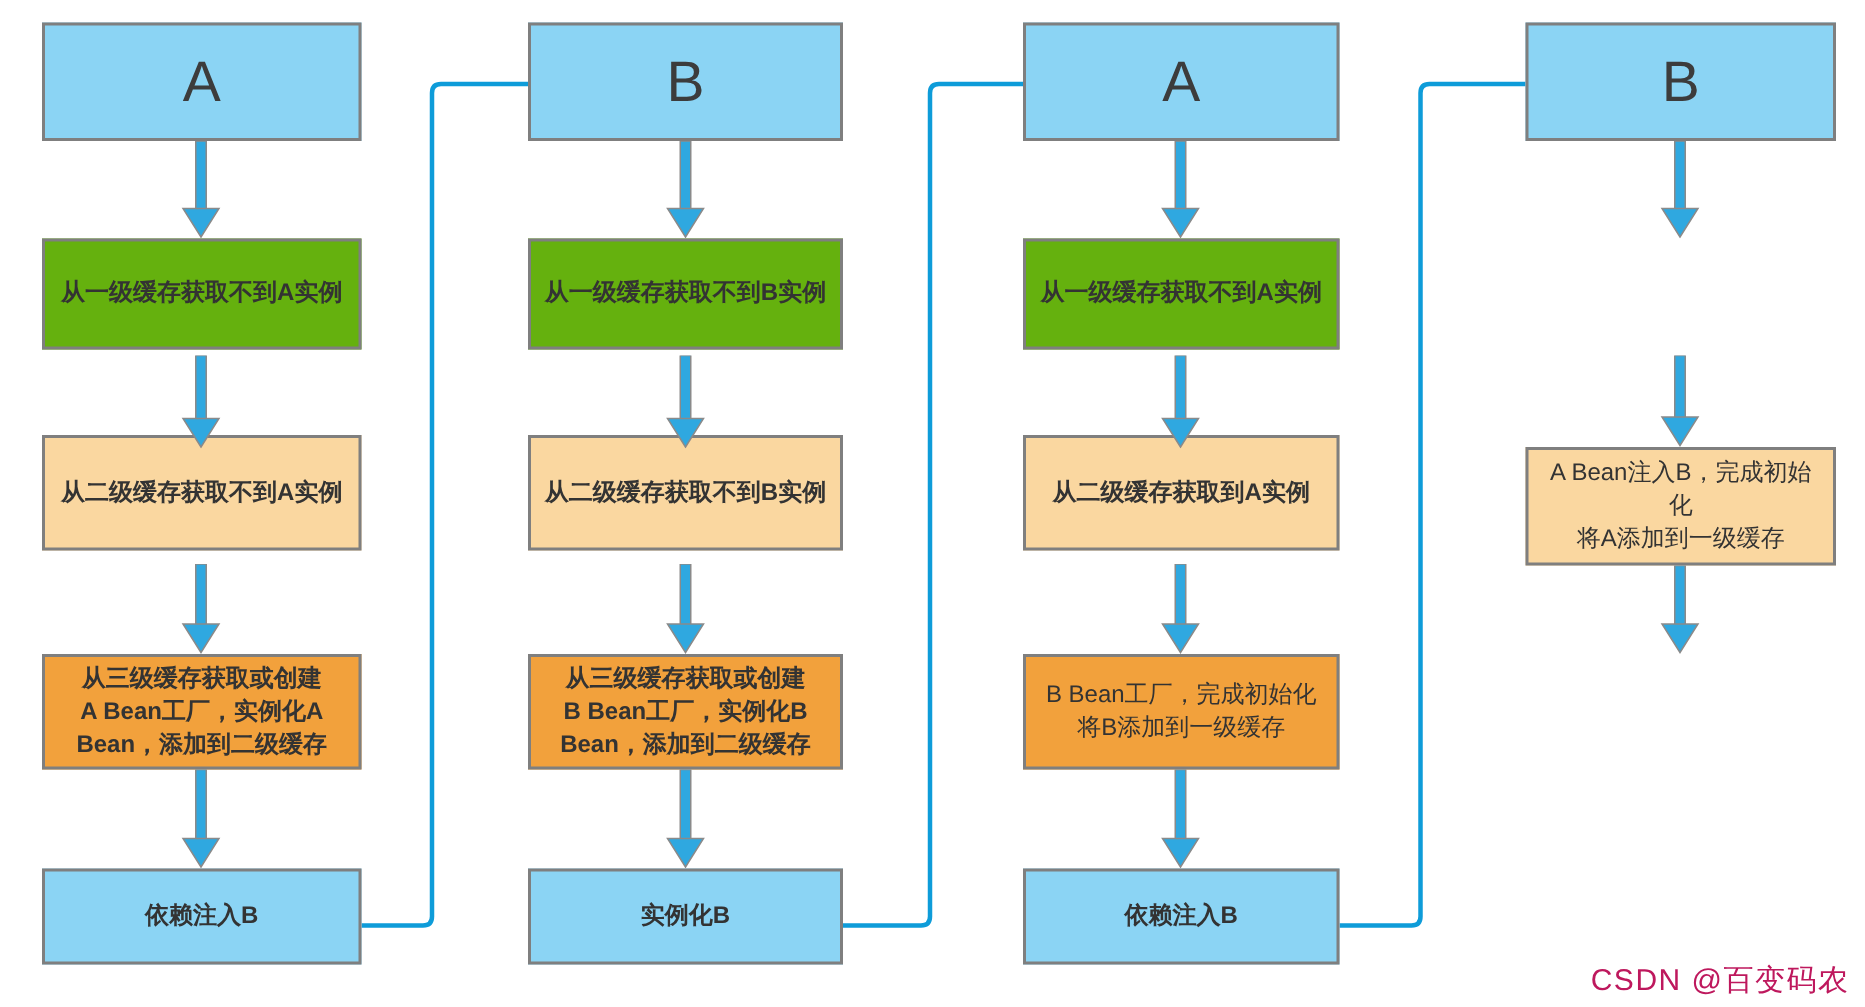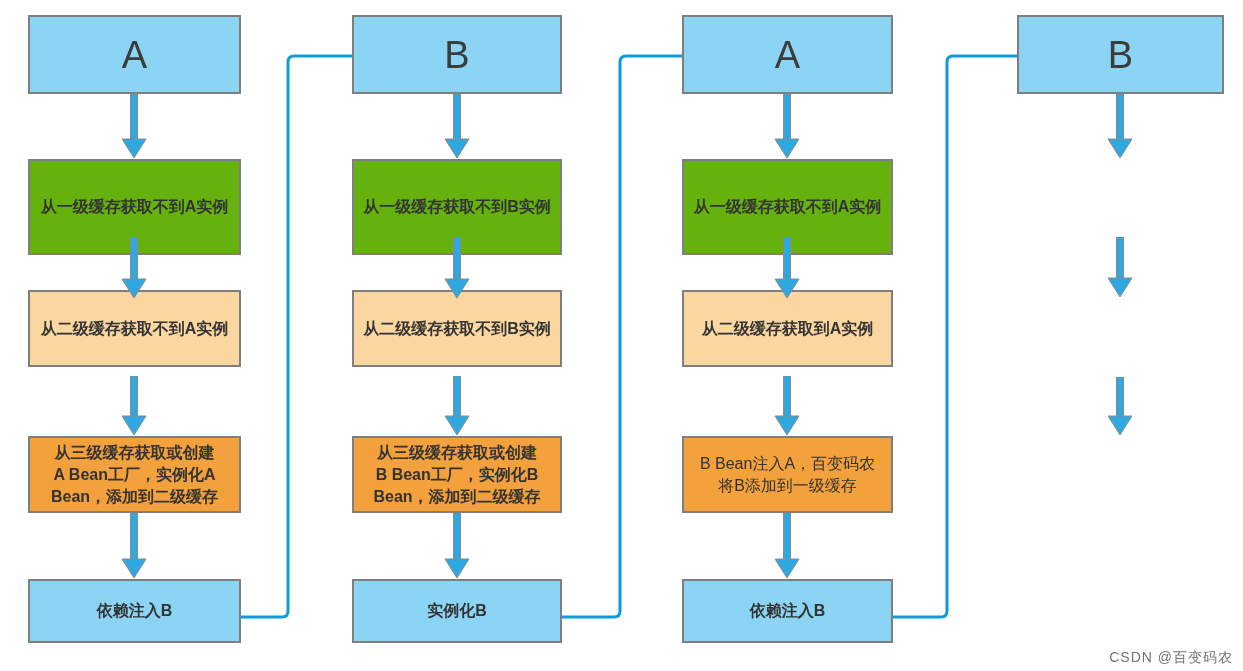--- a/index.html
+++ b/index.html
@@ -27,29 +27,29 @@
   .step-label{font-size:16px;font-weight:700;line-height:22px;white-space:pre-line;}
   .step-label.regular{font-weight:400;}
   .arrow{position:absolute;width:28px;}
   .arrow svg{display:block;}
   .arrow .shaft{fill:#2fa8e0;stroke:#8a8a8a;stroke-width:1;}
   .arrow .head{fill:#2fa8e0;stroke:#8a8a8a;stroke-width:1;}
   #connector-layer{position:absolute;left:0;top:0;pointer-events:none;}
   #connector-layer path{fill:none;stroke:#0e9cd9;stroke-width:3;}
   .watermark{
     position:absolute;right:10px;bottom:4px;
-    font-size:14px;color:#737373;letter-spacing:1px;
+    font-size:20px;color:#be185d;letter-spacing:1px;
   }
   
   .col1{left:28px;width:213px;}
   .col2{left:352px;width:210px;}
   .col3{left:682px;width:211px;}
   .col4{left:1017px;width:207px;}
   .r1{top:15px;height:79px;}
-  .r2{top:159px;height:96px;}
+  .r2{top:159px;height:74px;}
   .r3{top:290px;height:77px;}
   .r4{top:436px;height:77px;}
   .r5{top:579px;height:64px;}
   .col4.r3{top:298px;height:79px;}
 </style>
 </head>
 <body>
 
 <div id="canvas">
 
@@ -148,21 +148,21 @@
   <div class="node c-blue col3 r1">
     <span class="title-label">A</span>
   </div>
   <div class="node c-green col3 r2">
     <span class="step-label">从一级缓存获取不到A实例</span>
   </div>
   <div class="node c-peach col3 r3">
     <span class="step-label">从二级缓存获取到A实例</span>
   </div>
   <div class="node c-orange col3 r4">
-    <span class="step-label regular">B Bean注入A，百变码农
+    <span class="step-label regular">B Bean工厂，完成初始化
 将B添加到一级缓存</span>
   </div>
   <div class="node c-blue col3 r5">
     <span class="step-label">依赖注入B</span>
   </div>
 
   <div class="arrow" style="left:773px;top:94px;">
     <svg width="28" height="65">
         <rect class="shaft" x="10.5" y="0" width="7" height="46"></rect>
         <polygon class="head" points="2,45 26,45 14,64"></polygon>
@@ -183,20 +183,24 @@
   <div class="arrow" style="left:773px;top:513px;">
     <svg width="28" height="66">
         <rect class="shaft" x="10.5" y="0" width="7" height="47"></rect>
         <polygon class="head" points="2,46 26,46 14,65"></polygon>
       </svg>
   </div>
 
   <div class="node c-blue col4 r1">
     <span class="title-label">B</span>
   </div>
+  <div class="node c-peach col4 r3">
+    <span class="step-label regular">A Bean注入B，完成初始化
+将A添加到一级缓存</span>
+  </div>
 
   <div class="arrow" style="left:1106px;top:94px;">
     <svg width="28" height="65">
         <rect class="shaft" x="10.5" y="0" width="7" height="46"></rect>
         <polygon class="head" points="2,45 26,45 14,64"></polygon>
       </svg>
   </div>
   <div class="arrow" style="left:1106px;top:237px;">
     <svg width="28" height="61">
         <rect class="shaft" x="10.5" y="0" width="7" height="42"></rect>

